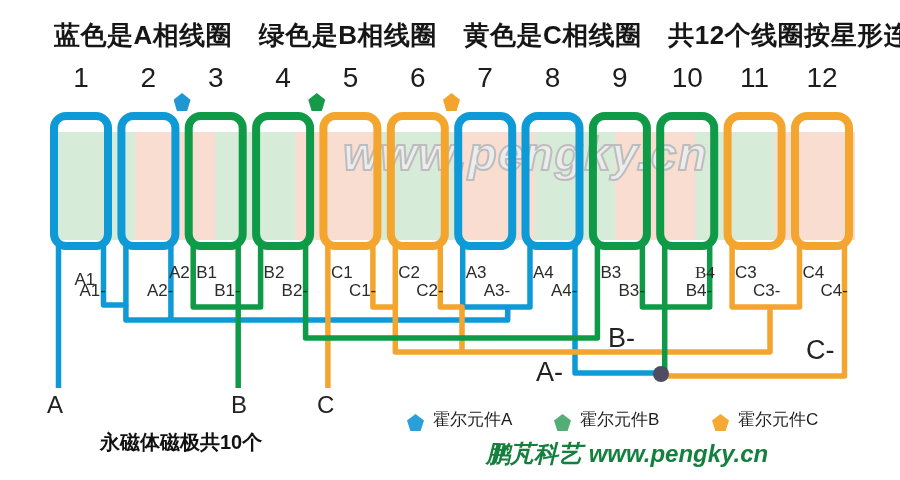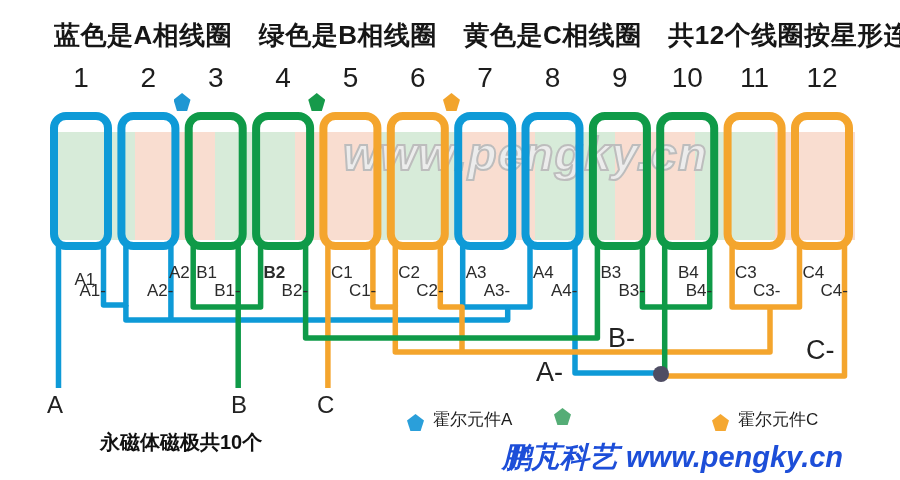--- a/index.html
+++ b/index.html
@@ -17,22 +17,22 @@
   .hall-pent{position:absolute;width:17px;height:18px;z-index:4;
              clip-path:polygon(50% 0%,100% 38%,80% 100%,20% 100%,0% 38%);}
   .coil-label{position:absolute;font-size:17px;color:#2b2b2b;z-index:5;white-space:nowrap;}
   .neutral-label{position:absolute;font-size:27px;color:#222;z-index:5;}
   .terminal-label{position:absolute;font-size:24px;color:#222;z-index:5;}
   .legend-item{position:absolute;top:408px;z-index:5;display:flex;align-items:flex-end;gap:9px;}
   .legend-swatch{width:17px;height:17px;
              clip-path:polygon(50% 0%,100% 38%,80% 100%,20% 100%,0% 38%);}
   .legend-text{font-size:17px;color:#1c1c1c;}
   #pole-note{left:100px;top:429px;font-size:20px;font-weight:700;color:#111;z-index:5;}
-  #brand{left:486px;top:438px;font-size:29px;font-weight:700;font-style:italic;
-         color:#1d4ed8;white-space:nowrap;z-index:5;margin-left:16px;}
+  #brand{left:486px;top:438px;font-size:24px;font-weight:700;font-style:italic;
+         color:#15803d;white-space:nowrap;z-index:5;}
 </style>
 </head>
 <body>
 
 <div id="title" class="abs">蓝色是A相线圈　绿色是B相线圈　黄色是C相线圈　共12个线圈按星形连接</div>
 
 <div id="numbers-layer">
     <div class="slot-num" style="left: 59px;">1</div>
     <div class="slot-num" style="left: 126.36px;">2</div>
     <div class="slot-num" style="left: 193.72px;">3</div>
@@ -101,33 +101,33 @@
     <div class="hall-pent" style="left: 442.98px; top: 93px; background: rgb(242, 164, 44);"></div>
   </div>
 
 <div id="labels-layer">
     <div class="coil-label" style="left: 61.5px; top: 270px; padding-left: 13px;">A1</div>
     <div class="coil-label" style="left: 79.5px; top: 281px;">A1-</div>
     <div class="coil-label" style="left: 128.9px; top: 263px; margin-left: 40px;">A2</div>
     <div class="coil-label" style="left: 146.9px; top: 281px;">A2-</div>
     <div class="coil-label" style="left: 196.2px; top: 263px;">B1</div>
     <div class="coil-label" style="left: 214.2px; top: 281px;">B1-</div>
-    <div class="coil-label" style="left: 263.6px; top: 263px; font-weight: bold;">B2</div>
+    <div class="coil-label" style="left: 263.6px; top: 263px;">B2</div>
     <div class="coil-label" style="left: 281.6px; top: 281px;">B2-</div>
     <div class="coil-label" style="left: 330.9px; top: 263px; text-align: center;">C1</div>
     <div class="coil-label" style="left: 348.9px; top: 281px;">C1-</div>
     <div class="coil-label" style="left: 398.3px; top: 263px;">C2</div>
     <div class="coil-label" style="left: 416.3px; top: 281px;">C2-</div>
     <div class="coil-label" style="left: 465.7px; top: 263px;">A3</div>
     <div class="coil-label" style="left: 483.7px; top: 281px;">A3-</div>
     <div class="coil-label" style="left: 533px; top: 263px;">A4</div>
     <div class="coil-label" style="left: 551px; top: 281px;">A4-</div>
     <div class="coil-label" style="left: 600.4px; top: 263px;">B3</div>
     <div class="coil-label" style="left: 618.4px; top: 281px;">B3-</div>
-    <div class="coil-label" style="left: 678px; top: 263px;">B4</div>
+    <div class="coil-label" style="left: 695px; top: 263px; font-family: Liberation Serif, serif;">B4</div>
     <div class="coil-label" style="left: 685.7px; top: 281px;">B4-</div>
     <div class="coil-label" style="left: 735.1px; top: 263px;">C3</div>
     <div class="coil-label" style="left: 753.1px; top: 281px;">C3-</div>
     <div class="coil-label" style="left: 802.5px; top: 263px; text-align: center;">C4</div>
     <div class="coil-label" style="left: 820.5px; top: 281px;">C4-</div>
   </div>
 
 <div class="neutral-label" style="left:536px;top:357px">A-</div>
 <div class="neutral-label" style="left:608px;top:323px">B-</div>
 <div class="neutral-label" style="left:806px;top:335px">C-</div>
@@ -135,20 +135,21 @@
 <div class="terminal-label" style="left:47px;top:391px">A</div>
 <div class="terminal-label" style="left:231px;top:391px">B</div>
 <div class="terminal-label" style="left:317px;top:391px">C</div>
 
 <div class="legend-item" style="left:407px">
   <span class="legend-swatch" style="background: rgb(42, 159, 218);"></span>
   <span class="legend-text">霍尔元件A</span>
 </div>
 <div class="legend-item" style="left:554px">
   <span class="legend-swatch" style="background: rgb(85, 173, 118);"></span>
+  <span class="legend-text">霍尔元件B</span>
 </div>
 <div class="legend-item" style="left:712px">
   <span class="legend-swatch" style="background: rgb(245, 168, 50);"></span>
   <span class="legend-text">霍尔元件C</span>
 </div>
 
 <div id="pole-note" class="abs">永磁体磁极共10个</div>
 <div id="brand" class="abs">鹏芃科艺 www.pengky.cn</div>
 
 </body></html>

